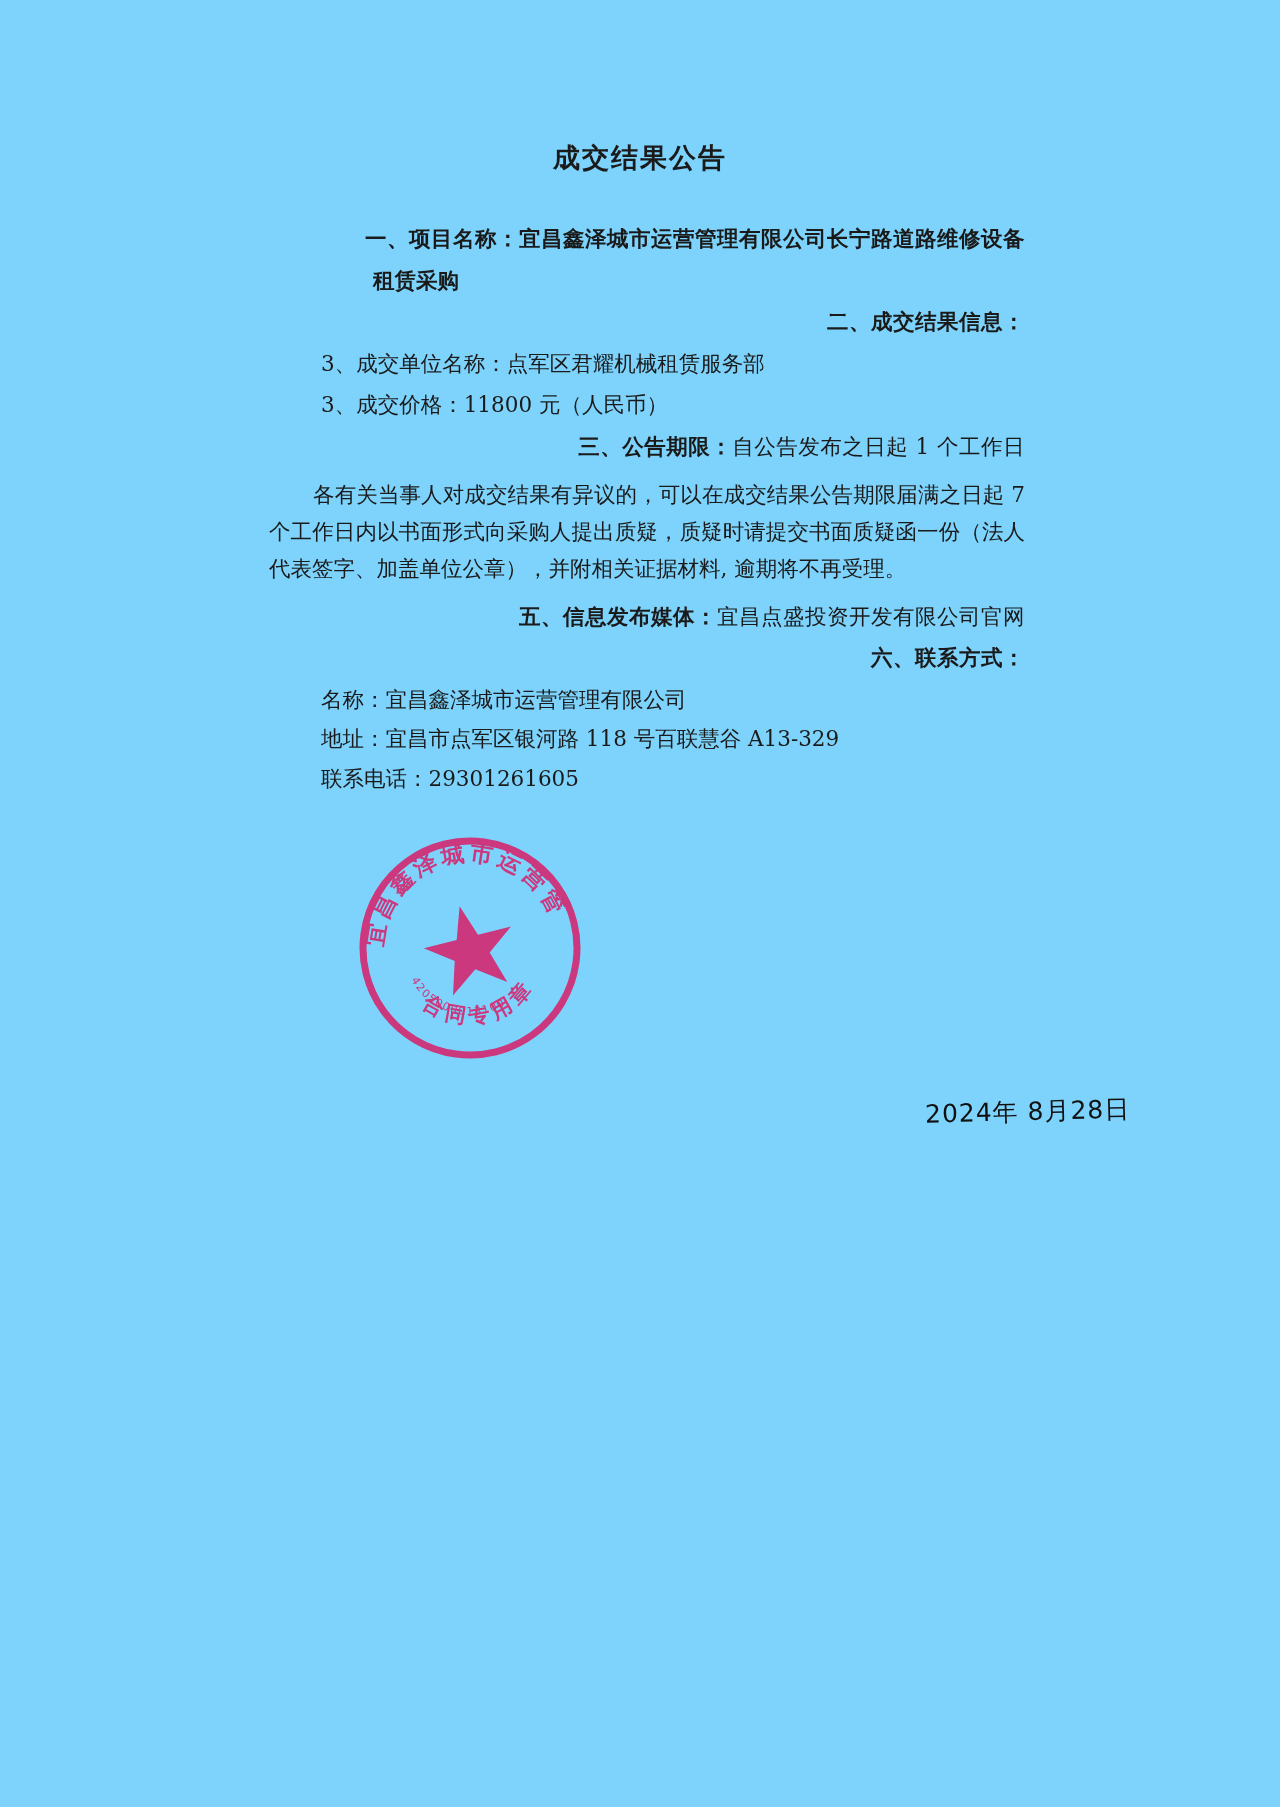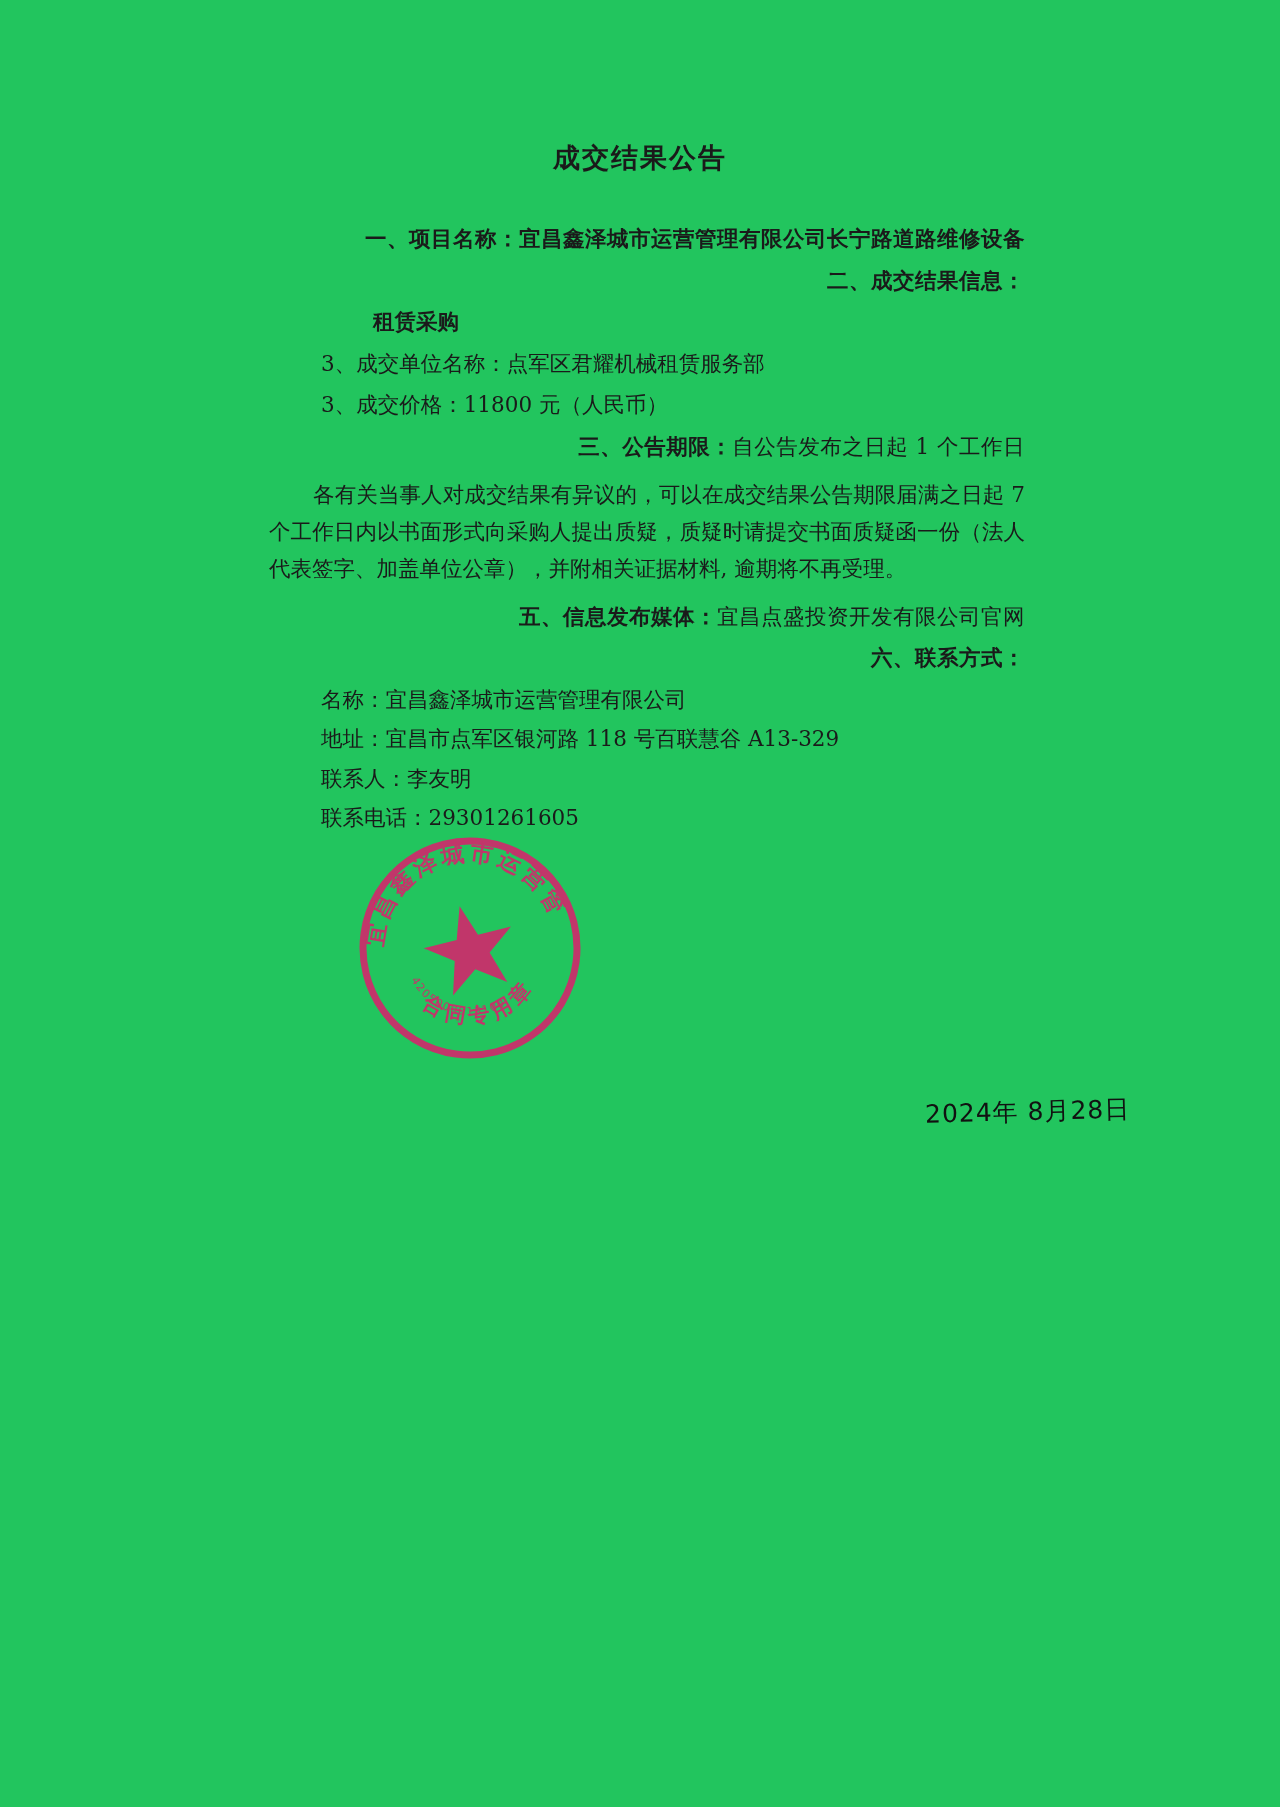--- a/index.html
+++ b/index.html
@@ -13,21 +13,21 @@
     position: relative;
     font-family: "DejaVu Serif", "Liberation Serif", serif;
     color: #1a1a1a;
     overflow: hidden;
   }
   .page {
     position: absolute;
     left: 0; top: 0;
     width: 1280px;
     height: 1807px;
-    background: #22c55e;
+    background: #7dd3fc;
   }
   .doc-title {
     text-align: center;
     font-size: 27px;
     font-weight: bold;
     letter-spacing: 2px;
     margin-top: 140px;
     font-family: "DejaVu Serif", "Liberation Serif", serif;
   }
   .body-area {
@@ -105,44 +105,43 @@
 
 <div class="page">
 
   <div class="doc-title">成交结果公告</div>
 
   <div class="body-area">
 
     <div class="line lvl1">
       <span>一、</span><span>项目名称：</span><span>宜昌鑫泽城市运营管理有限公司长宁路道路维修设备</span>
     </div>
+    <div class="line cont-indent">租赁采购</div>
+
     <div class="line lvl1">
       <span>二、</span><span>成交结果信息：</span>
     </div>
-
-    <div class="line cont-indent">租赁采购</div>
     <div class="line lvl2">3、成交单位名称：点军区君耀机械租赁服务部</div>
     <div class="line lvl2">3、成交价格：11800 元（人民币）</div>
 
     <div class="line lvl1">
       <span>三、</span><span>公告期限：</span><span class="normal" style="font-weight:normal">自公告发布之日起 1 个工作日</span>
     </div>
 
     <div class="para"><span class="ind"></span><span>各有关当事人对成交结果有异议的，可以在成交结果公告期限届满之日起 7 个工作日内以书面形式向采购人提出质疑，质疑时请提交书面质疑函一份（法人代表签字、加盖单位公章），并附相关证据材料, 逾期将不再受理。</span></div>
 
     <div class="line lvl1" style="margin-top:18px">
       <span>五、</span><span>信息发布媒体：</span><span style="font-weight:normal">宜昌点盛投资开发有限公司官网</span>
     </div>
 
     <div class="line lvl1">
       <span>六、</span><span>联系方式：</span>
     </div>
     <div class="contact-line">名称：宜昌鑫泽城市运营管理有限公司</div>
     <div class="contact-line">地址：宜昌市点军区银河路 118 号百联慧谷 A13-329</div>
-    <div class="contact-line">联系人：李友明</div>
     <div class="contact-line">联系电话：29301261605</div>
 
   </div>
 
   <div class="seal">
     <svg width="230" height="230" viewBox="0 0 230 230" xmlns="http://www.w3.org/2000/svg">
       <defs>
         <path id="sealTopArc" d="M 28 115 A 87 87 0 0 1 202 115"></path>
         <path id="sealBotArc" d="M 40 115 A 75 75 0 0 0 190 115"></path>
         <path id="sealCodeArc" d="M 48 115 A 67 67 0 0 0 182 115"></path>

